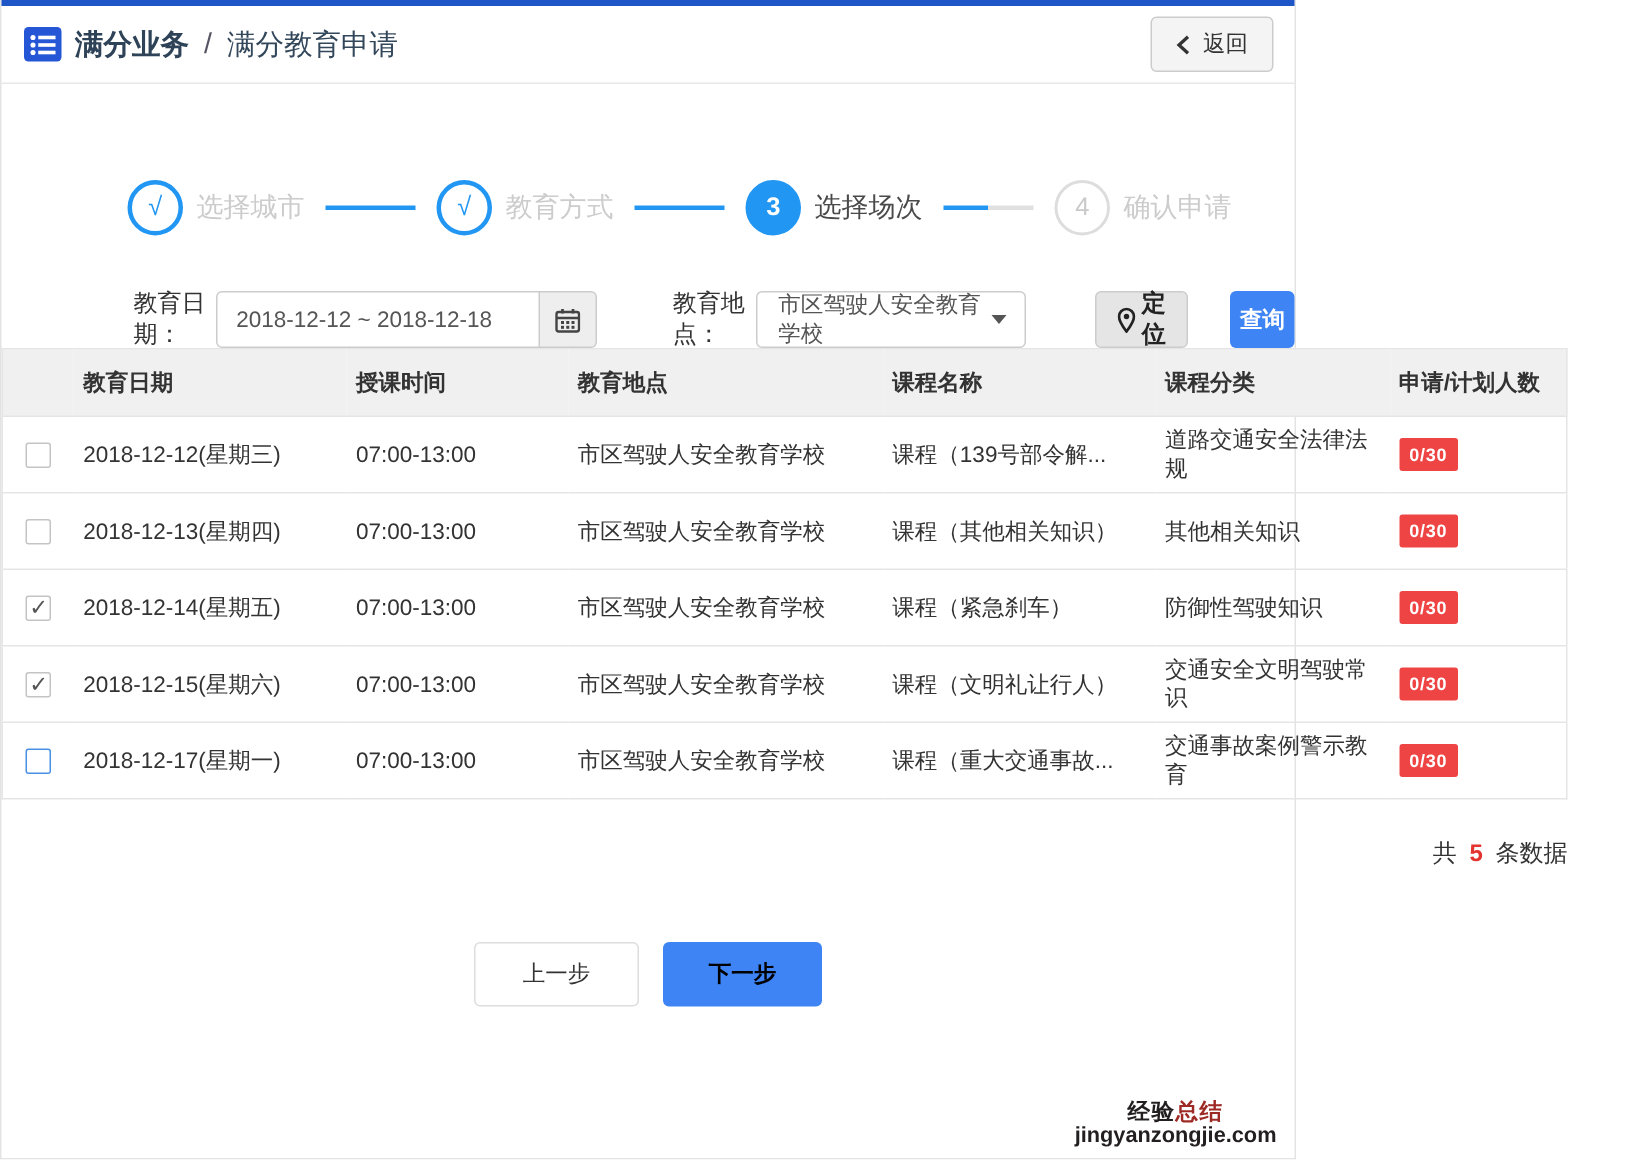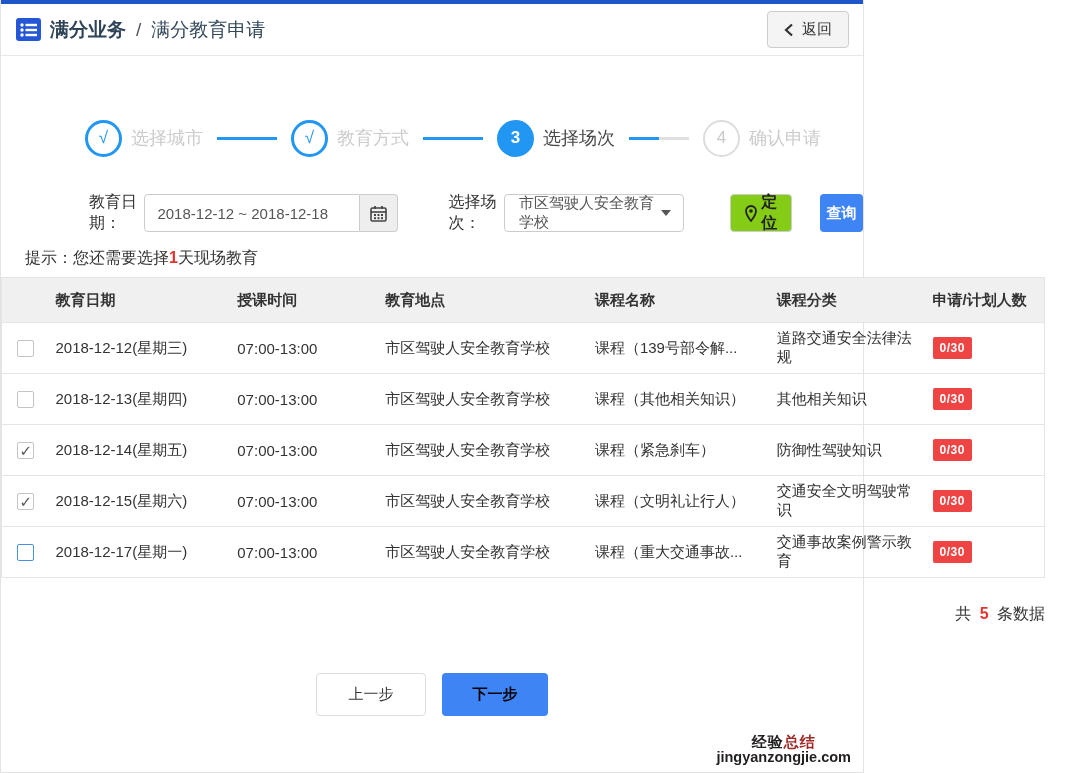--- a/index.html
+++ b/index.html
@@ -31,21 +31,21 @@
 
   
   .filters { display:flex; align-items:center; margin:32px 0 0 88px; height:38px; }
   .f-label { font-size:16px; color:#333; }
   .date-group { display:flex; margin-left:2px; }
   .date-input { width:216px; height:38px; border:1px solid #ccc; border-radius:4px 0 0 4px; padding:0 12px; font-size:15px; color:#555; font-family:inherit; background:#fff; }
   .cal-btn { width:38px; height:38px; border:1px solid #ccc; border-left:none; border-radius:0 4px 4px 0; background:#eee; display:flex; align-items:center; justify-content:center; cursor:pointer; }
   .loc-label { margin-left:50px; }
   .select-box { width:256px; height:38px; border:1px solid #ccc; border-radius:4px; margin-left:2px; display:flex; align-items:center; justify-content:space-between; padding:0 12px 0 14px; font-size:15px; color:#555; cursor:pointer; background:#fff; }
   .caret-down { width:0; height:0; border-left:5px solid transparent; border-right:5px solid transparent; border-top:6px solid #555; }
-  .locate-btn { margin-left:46px; height:38px; padding:0 14px; background:#84cc16; border:1px solid #ccc; border-radius:4px; display:flex; align-items:center; gap:4px; font-size:16px; font-weight:bold; color:#222; cursor:pointer; font-family:inherit; }
+  .locate-btn { margin-left:46px; height:38px; padding:0 14px; background:#e5e5e5; border:1px solid #ccc; border-radius:4px; display:flex; align-items:center; gap:4px; font-size:16px; font-weight:bold; color:#222; cursor:pointer; font-family:inherit; }
   .query-btn { margin-left:28px; height:38px; width:64px; background:#3e84f4; color:#fff; border:none; border-radius:4px; font-size:15px; font-weight:bold; cursor:pointer; font-family:inherit; }
 
   
   .hint { margin:16px 0 8px 24px; font-size:16px; color:#333; }
   .hint .hl { color:#e3342f; font-weight:bold; }
 
   
   .grid { width:1044px; margin:0 auto; border:1px solid #e5e5e5; border-collapse:collapse; font-size:15px; }
   .grid th { background:#f0f0f0; font-weight:bold; color:#333; text-align:left; height:45px; padding:0 6px; }
   .grid td { height:51px; border-top:1px solid #e5e5e5; padding:0 6px; color:#333; }
@@ -141,40 +141,37 @@
               <rect x="4" y="9" width="2" height="2" fill="#444"></rect>
               <rect x="7.5" y="9" width="2" height="2" fill="#444"></rect>
               <rect x="11" y="9" width="2" height="2" fill="#444"></rect>
               <rect x="4" y="12.2" width="2" height="2" fill="#444"></rect>
               <rect x="7.5" y="12.2" width="2" height="2" fill="#444"></rect>
               <rect x="11" y="12.2" width="2" height="2" fill="#444"></rect>
             </svg>
         </span>
       </button>
     </div>
-    <span class="f-label loc-label">选择场次：</span>
+    <span class="f-label loc-label">教育地点：</span>
     <div class="select-box">
       <span>市区驾驶人安全教育学校</span>
       <span class="caret-down"></span>
     </div>
     <button class="locate-btn">
       <span style="display:flex;">
         <svg width="12" height="17" viewBox="0 0 12 17">
             <path d="M6 1 C3.2 1 1 3.2 1 6 C1 9.5 6 16 6 16 C6 16 11 9.5 11 6 C11 3.2 8.8 1 6 1 Z" fill="none" stroke="#222" stroke-width="1.8"></path>
             <circle cx="6" cy="6" r="1.8" fill="#222"></circle>
           </svg>
       </span>
       <span>定位</span>
     </button>
     <button class="query-btn">查询</button>
   </div>
 
-  <div class="hint">
-    <span>提示：您还需要选择</span><span class="hl">1</span><span>天现场教育</span>
-  </div>
 
   <table class="grid">
     <thead>
       <tr>
         <th class="col-chk"></th>
         <th class="col-date">教育日期</th>
         <th class="col-time">授课时间</th>
         <th class="col-place">教育地点</th>
         <th class="col-course">课程名称</th>
         <th class="col-cat">课程分类</th>

